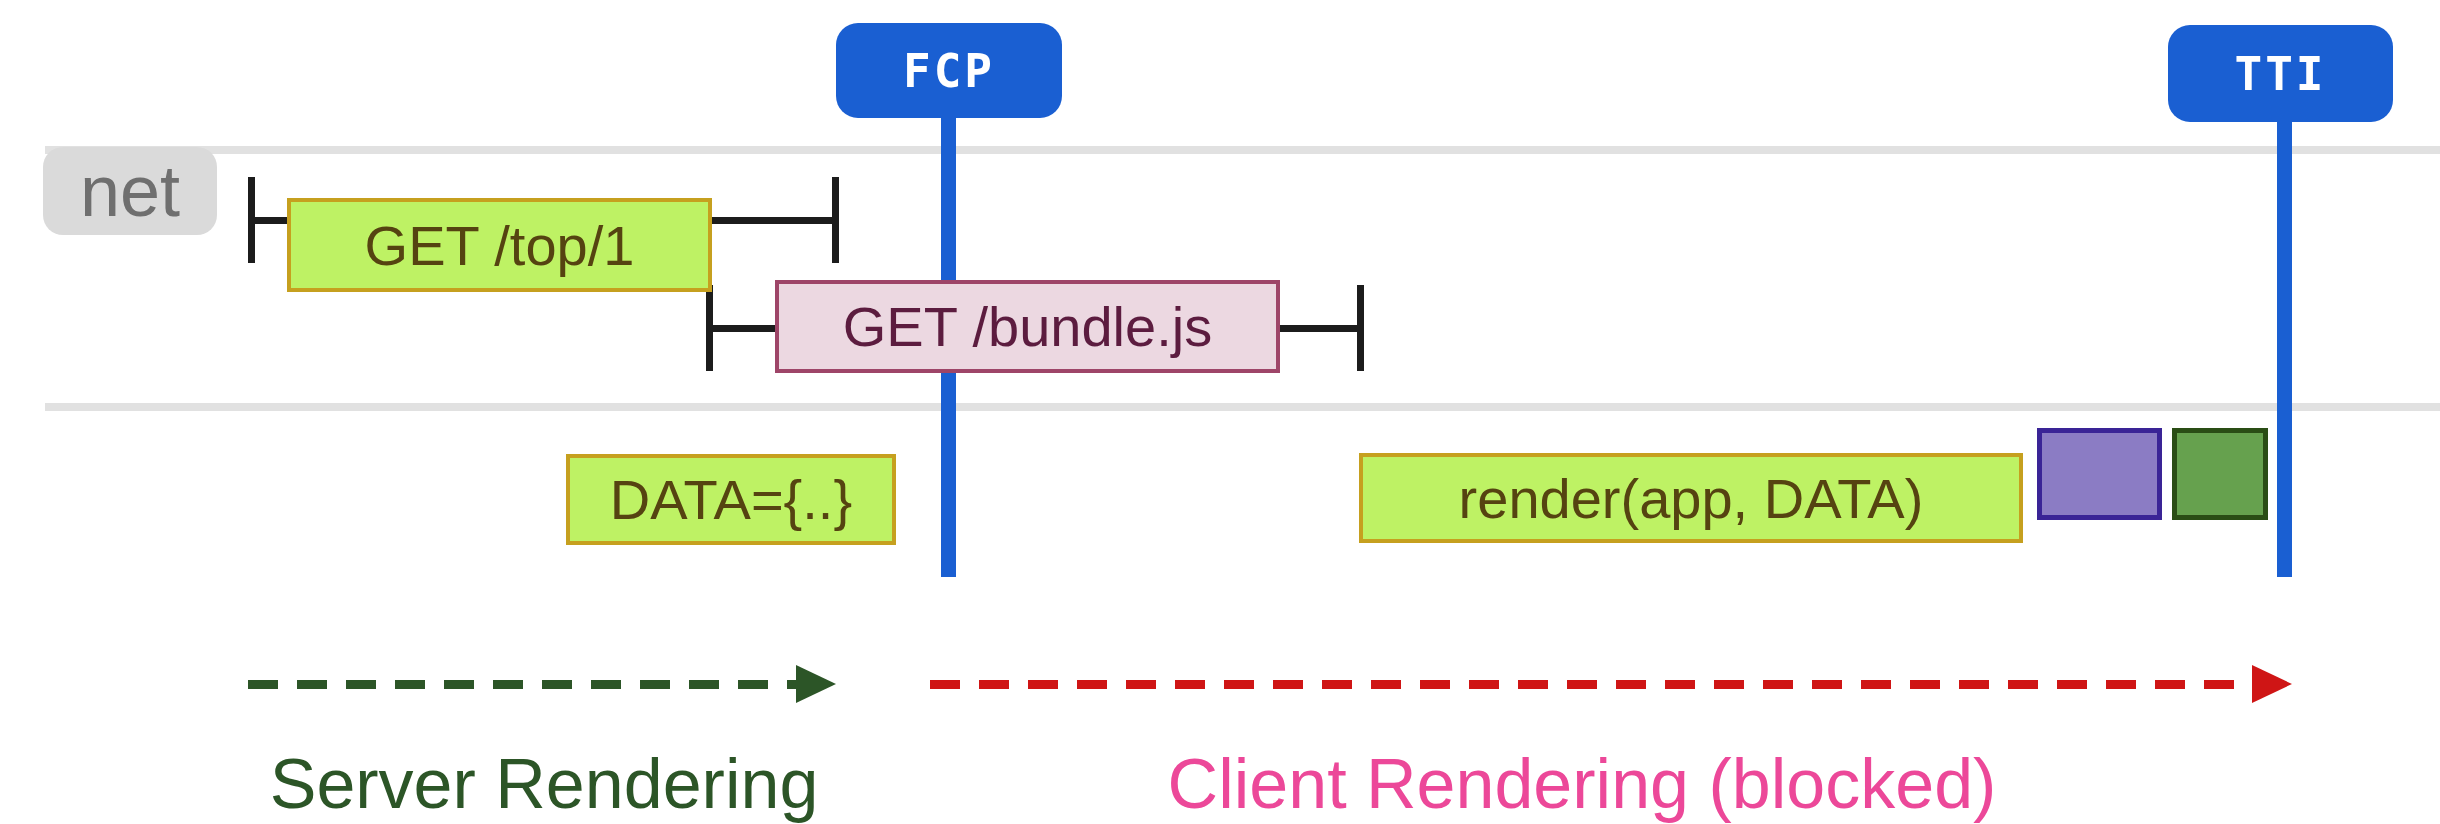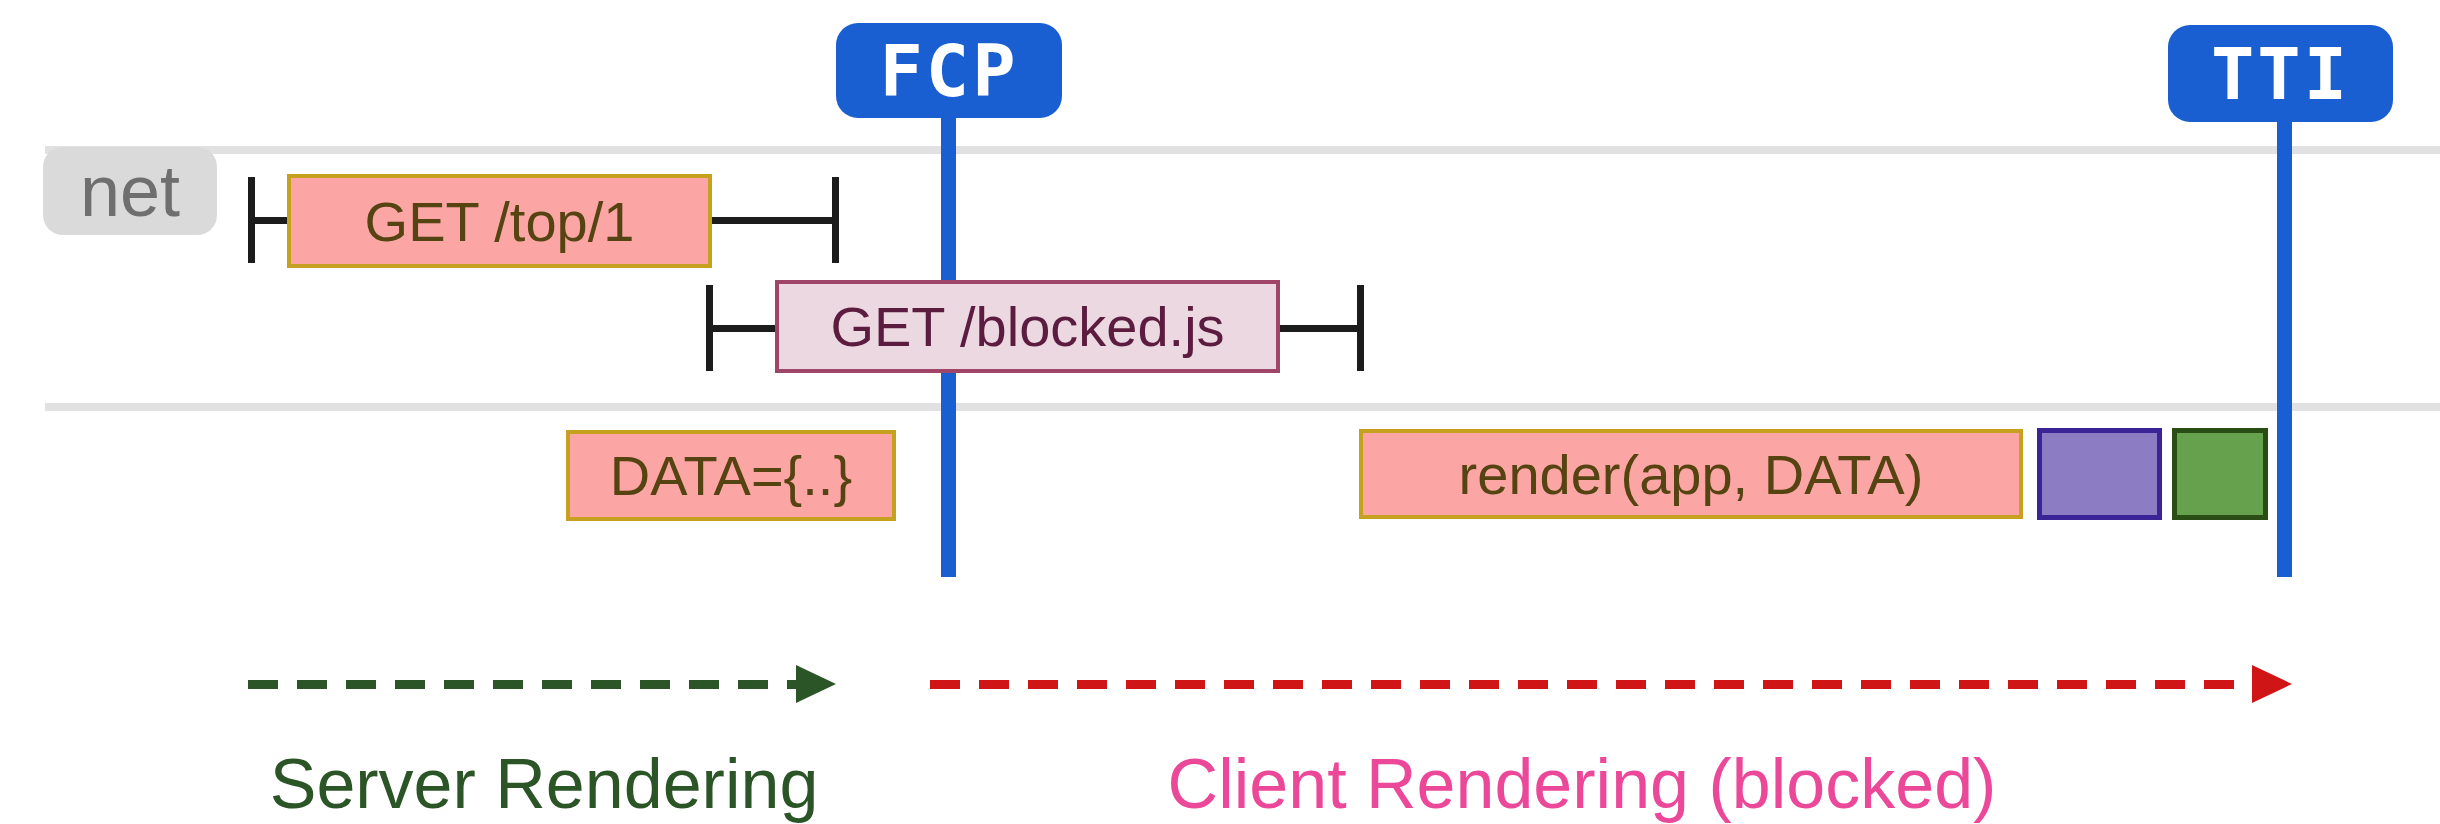--- a/index.html
+++ b/index.html
@@ -42,21 +42,21 @@
     z-index: 4;
   }
   
   .badge {
     position: absolute;
     background: #1a5fd2;
     color: #ffffff;
     border-radius: 22px;
     font-family: "DejaVu Sans Mono", monospace;
     font-weight: bold;
-    font-size: 72px;
+    font-size: 46px;
     letter-spacing: 3px;
     display: flex;
     align-items: center;
     justify-content: center;
     z-index: 6;
   }
   
   .whisker-line {
     position: absolute;
     height: 7px;
@@ -73,23 +73,24 @@
   .task {
     position: absolute;
     box-sizing: border-box;
     display: flex;
     align-items: center;
     justify-content: center;
     font-size: 56px;
     z-index: 5;
   }
   .task.yellow {
-    background: #fca5a5;
+    background: #bef264;
     border: 4px solid #c6a01f;
     color: #554311;
+    margin-top: 24px;
   }
   .task.pink {
     background: #ecd8e1;
     border: 4px solid #9e4568;
     color: #5c1c3f;
   }
   .task.purple {
     background: #8b7cc4;
     border: 5px solid #3a2496;
   }
@@ -147,21 +148,21 @@
   <div class="badge" style="left:2168px; top:25px; width:225px; height:97px;">TTI</div>
 
   <div class="whisker-tick" style="left:248px; top:177px; height:86px;"></div>
   <div class="whisker-line" style="left:251px; top:217px; width:584px;"></div>
   <div class="whisker-tick" style="left:832px; top:177px; height:86px;"></div>
   <div class="task yellow" style="left:287px; top:174px; width:425px; height:94px;">GET /top/1</div>
 
   <div class="whisker-tick" style="left:706px; top:285px; height:86px;"></div>
   <div class="whisker-line" style="left:709px; top:325px; width:651px;"></div>
   <div class="whisker-tick" style="left:1357px; top:285px; height:86px;"></div>
-  <div class="task pink" style="left:775px; top:280px; width:505px; height:93px;">GET /blocked.js</div>
+  <div class="task pink" style="left:775px; top:280px; width:505px; height:93px;">GET /bundle.js</div>
 
   <div class="task yellow" style="left:566px; top:430px; width:330px; height:91px;">DATA={..}</div>
   <div class="task yellow" style="left:1359px; top:429px; width:664px; height:90px;">render(app, DATA)</div>
   <div class="task purple" style="left:2037px; top:428px; width:125px; height:92px;"></div>
   <div class="task green" style="left:2172px; top:428px; width:96px; height:92px;"></div>
 
   <div class="dash green-dash" style="left:248px; top:680px; width:548px;"></div>
   <div class="arrow-head green-head" style="left:796px; top:665px;"></div>
   <div class="phase server" style="left:544px; top:744px;">Server Rendering</div>
 

